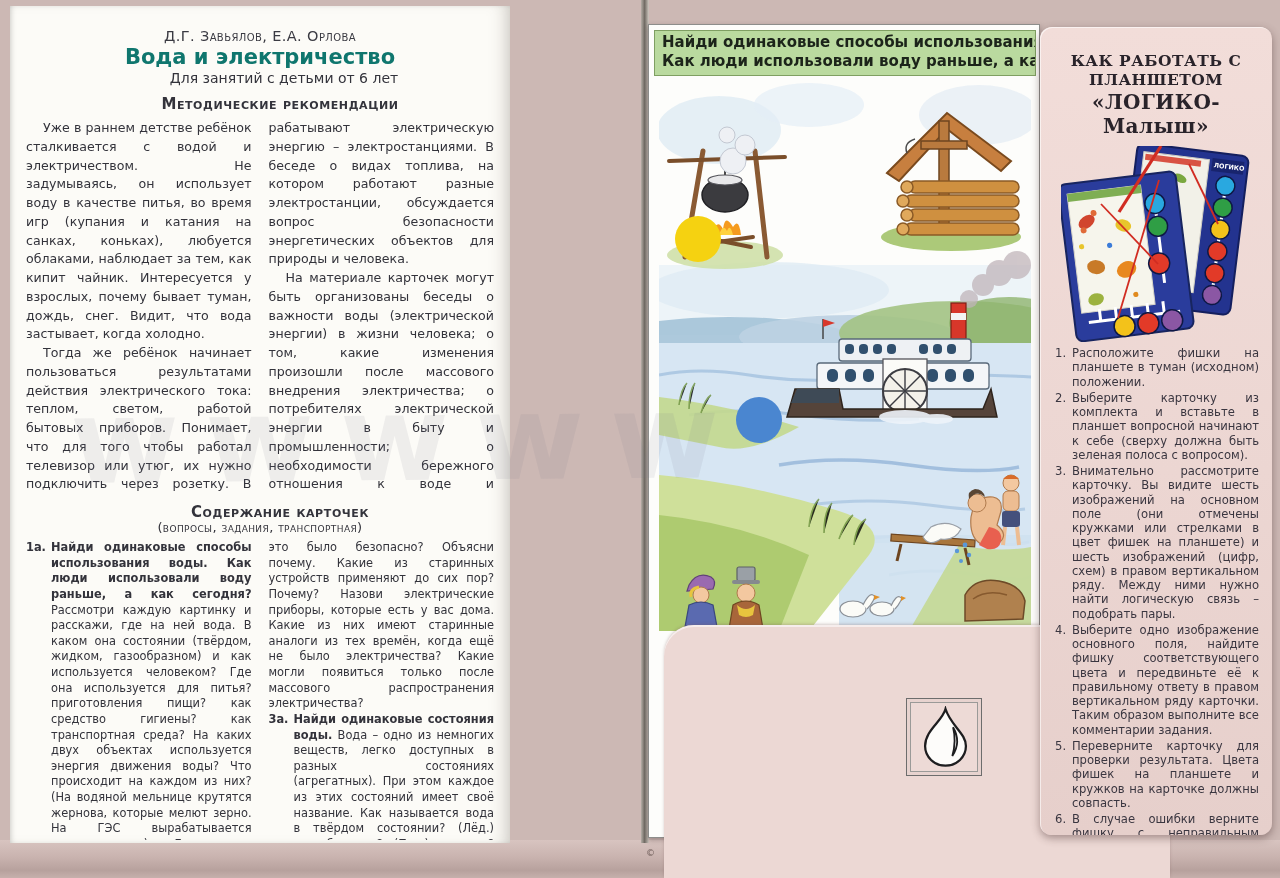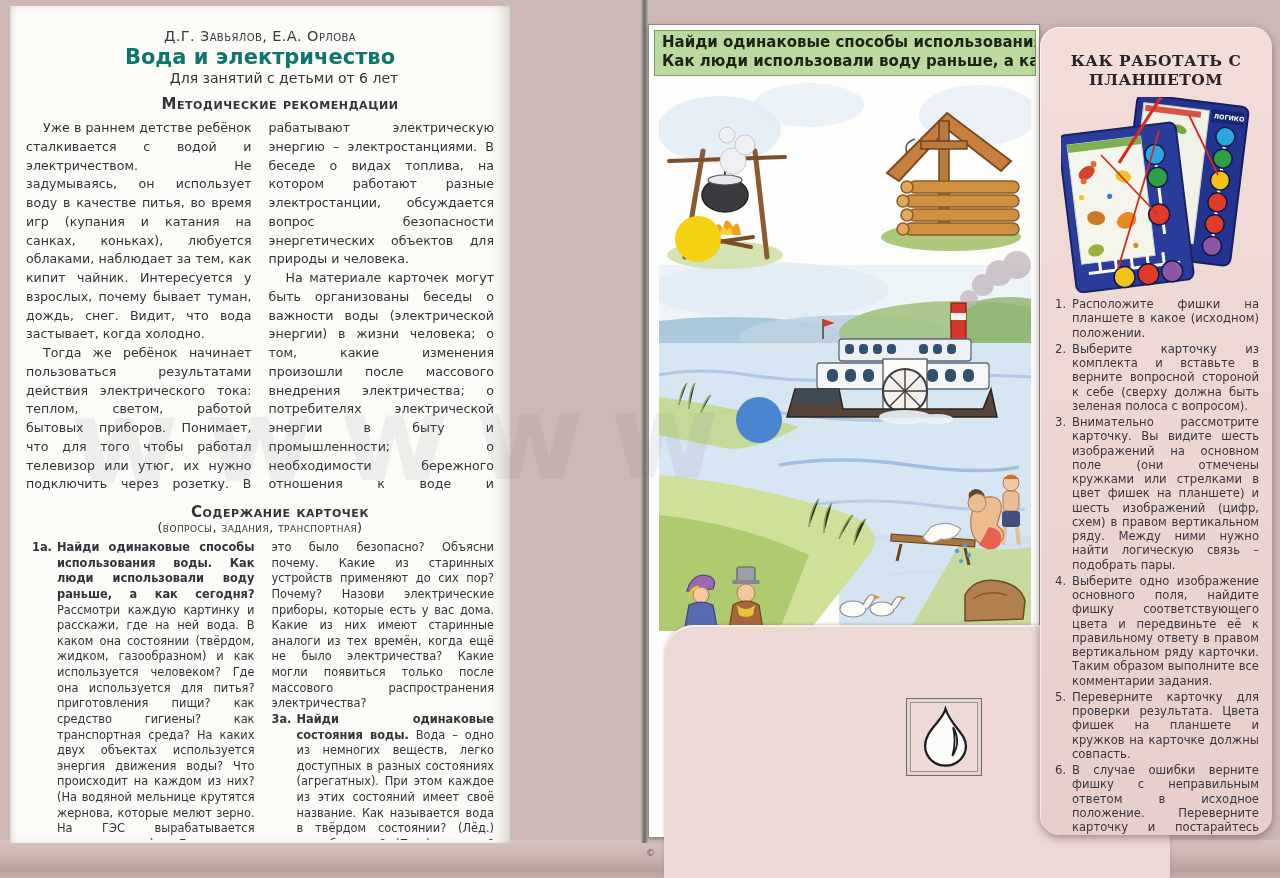--- a/index.html
+++ b/index.html
@@ -19,21 +19,21 @@
   .p-subtitle{font-size:14px;margin-top:1px;padding-left:48px;}
   .sec-head{font-size:15px;font-weight:bold;font-variant:small-caps;letter-spacing:.6px;margin-top:9px;padding-left:40px;}
   .cols{display:flex;gap:17px;padding:6px 16px 0 16px;}
   .col{flex:1;min-width:0;}
   .cols.body-cols{height:372px;overflow:hidden;}
   .body-cols p{margin:0;text-align:justify;text-indent:17px;font-size:12.6px;line-height:1.49;color:#33333b;}
   .body-cols p.noindent{text-indent:0;}
   .contents-head{margin-top:8px;}
   .contents-head .sec-head{margin-top:12px;}
   .contents-sub{font-size:13px;font-variant:small-caps;letter-spacing:.4px;margin-top:-1px;}
-  .cols.item-cols{height:300px;overflow:hidden;padding-top:5px;margin-left:6px;}
+  .cols.item-cols{height:300px;overflow:hidden;padding-top:5px;}
   .item{position:relative;padding-left:25px;text-align:justify;font-size:11.4px;line-height:1.37;color:#33333b;}
   .item.cont{padding-left:0;}
   .item .num{position:absolute;left:0;top:0;font-weight:bold;}
   .item .lead{font-weight:bold;}
 
   
   .fold{left:641px;top:0;width:8px;height:843px;z-index:1;
     background:linear-gradient(90deg,#b5aea6,#716b64 45%,#d0c9c1);}
 
   
@@ -52,21 +52,21 @@
     box-shadow:inset 0 0 0 3px #e7d3cf, inset 0 0 0 4px #9a9a98;background:#eddad6;
     display:flex;align-items:center;justify-content:center;}
   .copyright-mark{left:646px;top:848px;z-index:4;font-size:9px;color:#6e5d59;}
 
   
   .watermark{left:70px;top:368px;width:1120px;z-index:5;pointer-events:none;
     font-size:118px;font-weight:bold;letter-spacing:26px;color:rgba(115,118,135,.10);
     transform:rotate(-.5deg);white-space:nowrap;overflow:hidden;}
 
   
-  .bookmark{left:1040px;top:27px;width:232px;height:808px;z-index:6;border-radius:20px;
+  .bookmark{left:1040px;top:27px;width:232px;height:808px;z-index:6;border-radius:12px;
     background:linear-gradient(180deg,#f2ddd9 0%,#ecd6d2 55%,#e6cfcb 100%);
     box-shadow:0 3px 8px rgba(70,45,45,.45), inset 1px 1px 0 rgba(255,255,255,.6);overflow:hidden;}
   .bm-title{margin-top:24px;text-align:center;color:#29232a;
     font-family:"DejaVu Serif","Liberation Serif",serif;font-weight:bold;}
   .bm-title .t1{font-size:15.5px;letter-spacing:.5px;}
   .bm-title .t2{font-size:20px;letter-spacing:.5px;margin-top:1px;}
   .bm-img{width:190px;height:196px;margin:8px auto 2px auto;display:block;}
   .bm-list{margin:4px 13px 0 15px;}
   .instr{position:relative;padding-left:17px;text-align:justify;
     font-size:11.6px;line-height:1.23;color:#3a3640;margin-bottom:2px;}
@@ -343,20 +343,21 @@
   </svg>
 </div>
 
 <span class="abs copyright-mark">©</span>
 
 <div class="abs watermark">wwwww</div>
 
 <div class="abs bookmark">
   <div class="bm-title">
     <div class="t1">КАК РАБОТАТЬ С ПЛАНШЕТОМ</div>
+    <div class="t2">«ЛОГИКО-Малыш»</div>
   </div>
 
   <svg class="bm-img" viewBox="0 0 190 196">
 
     <g transform="rotate(7 130 90)">
       <rect x="66" y="4" width="112" height="160" rx="7" fill="#23338f" stroke="#141f5e" stroke-width="2"></rect>
       <rect x="73" y="12" width="66" height="134" fill="#f2f1e8" stroke="#cfcdc2"></rect>
       <rect x="75" y="14" width="56" height="6" fill="#d43727" opacity=".85"></rect>
       <rect x="142" y="10" width="32" height="13" fill="#18246e"></rect>
       <text x="144" y="19" font-size="6.4" fill="#ffffff" font-weight="bold">ЛОГИКО</text>
@@ -407,21 +408,21 @@
 
     <g stroke="#d12c22" fill="none">
       <line x1="100" y1="0" x2="58" y2="66" stroke-width="3.2"></line>
       <line x1="40" y1="58" x2="97" y2="118" stroke-width="1.8"></line>
       <line x1="98" y1="34" x2="57" y2="172" stroke-width="1.8"></line>
       <line x1="128" y1="18" x2="157" y2="78" stroke-width="1.8"></line>
     </g>
   </svg>
 
   <div class="bm-list">
-    <div class="instr"><span class="inum">1.</span><span>Расположите фишки на планшете в какое (исходном) положении.</span></div>
-    <div class="instr"><span class="inum">2.</span><span>Выберите карточку из комплекта и вставьте в верните вопросной стороной к себе (сверху должна быть зеленая полоса с вопросом).</span></div>
+    <div class="instr"><span class="inum">1.</span><span>Расположите фишки на планшете в туман (исходном) положении.</span></div>
+    <div class="instr"><span class="inum">2.</span><span>Выберите карточку из комплекта и вставьте в планшет вопросной начинают к себе (сверху должна быть зеленая полоса с вопросом).</span></div>
     <div class="instr"><span class="inum">3.</span><span>Внимательно рассмотрите карточку. Вы видите шесть изображений на основном поле (они отмечены кружками или стрелками в цвет фишек на планшете) и шесть изображений (цифр, схем) в правом вертикальном ряду. Между ними нужно найти логическую связь – подобрать пары.</span></div>
     <div class="instr"><span class="inum">4.</span><span>Выберите одно изображение основного поля, найдите фишку соответствующего цвета и передвиньте её к правильному ответу в правом вертикальном ряду карточки. Таким образом выполните все комментарии задания.</span></div>
     <div class="instr"><span class="inum">5.</span><span>Переверните карточку для проверки результата. Цвета фишек на планшете и кружков на карточке должны совпасть.</span></div>
     <div class="instr"><span class="inum">6.</span><span>В случае ошибки верните фишку с неправильным ответом в исходное положение. Переверните карточку и постарайтесь найти верное решение.</span></div>
 
   </div>
 </div>
 
 </body></html>

